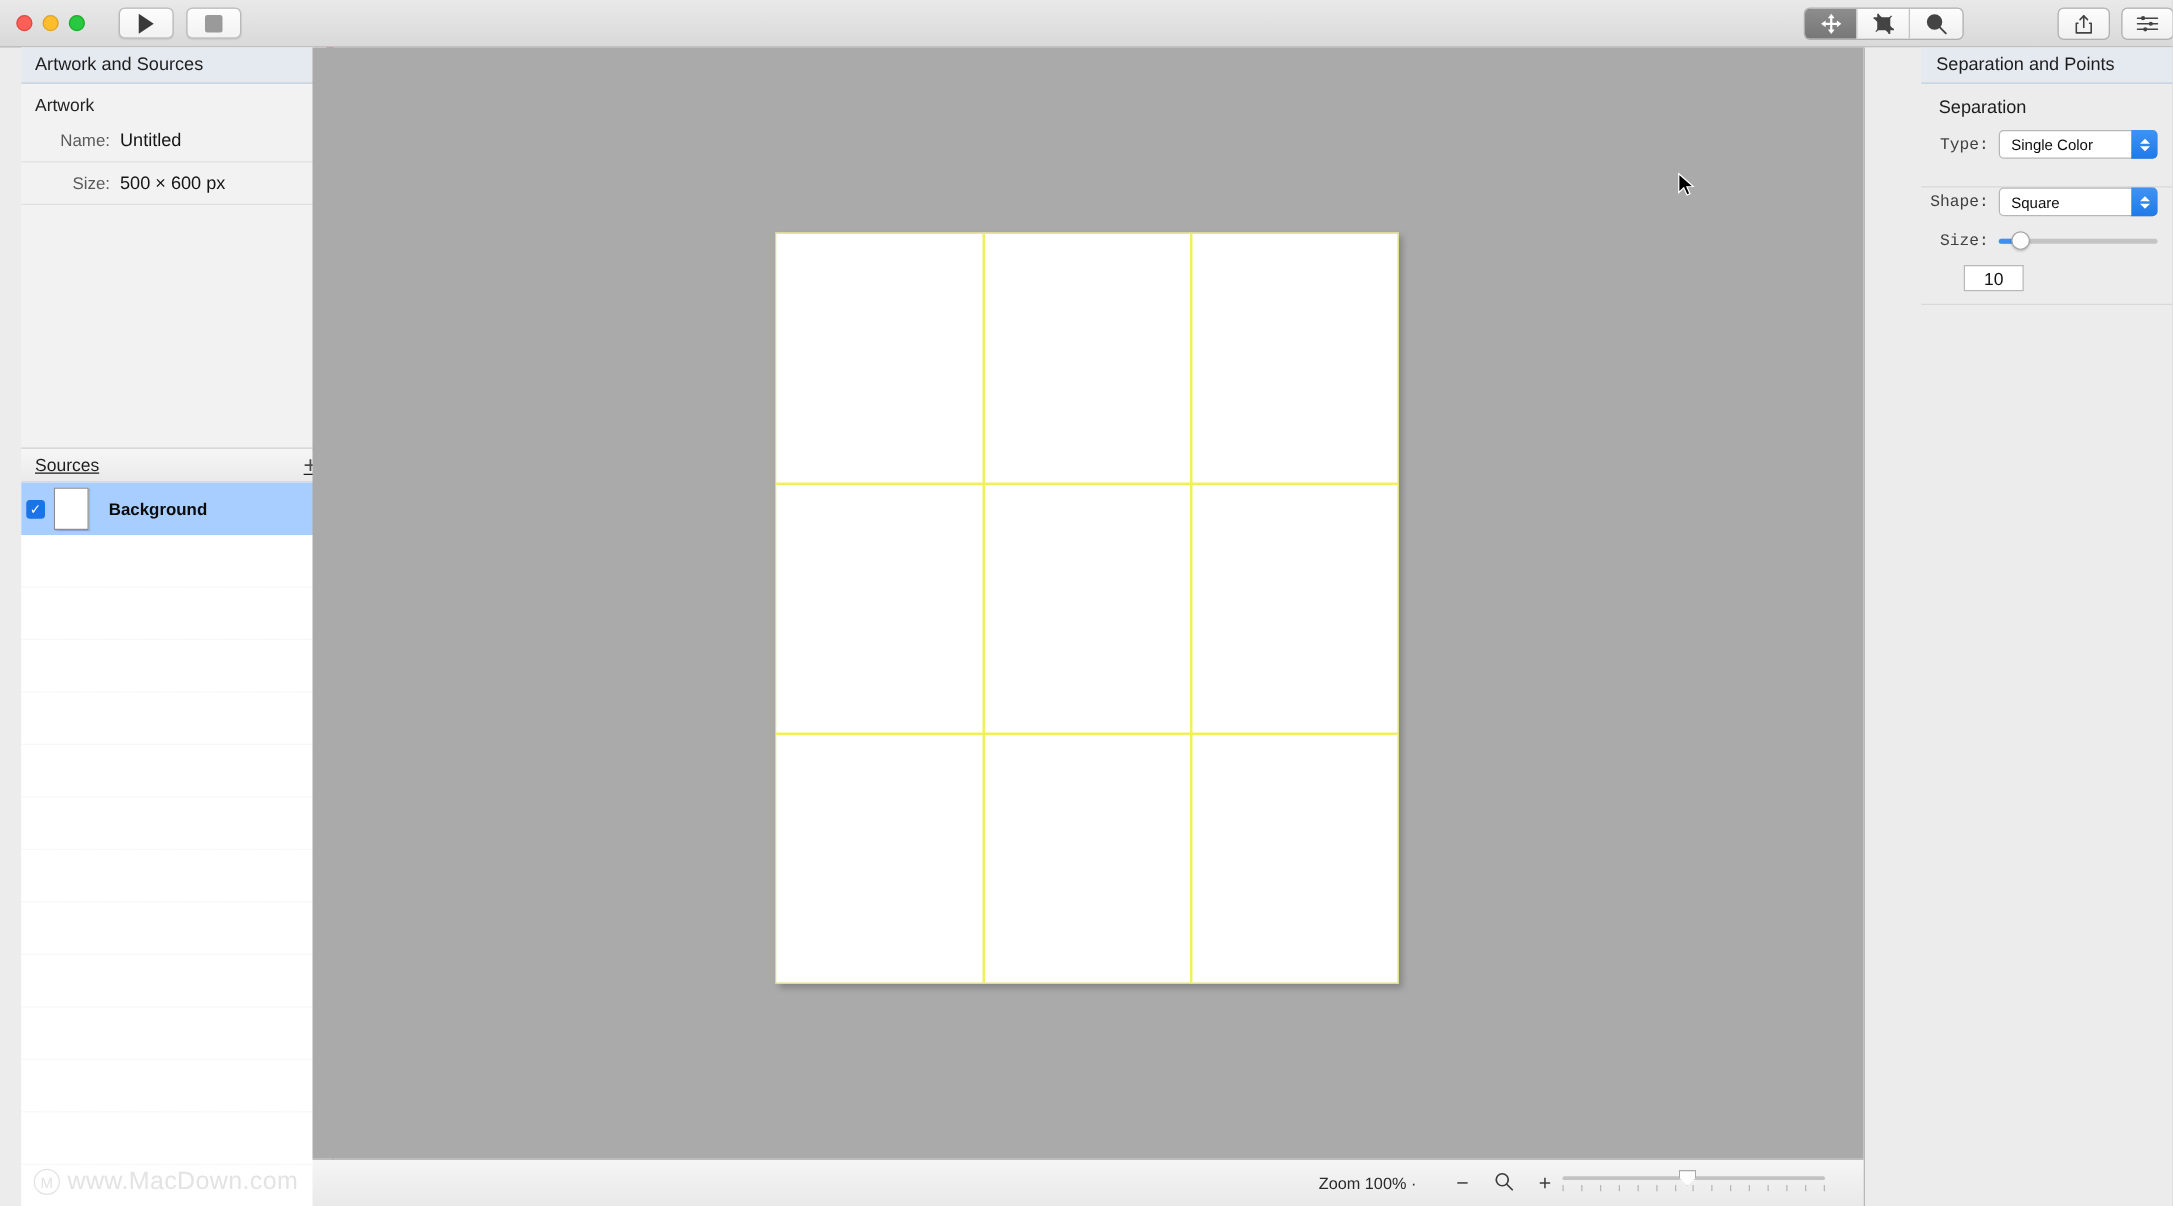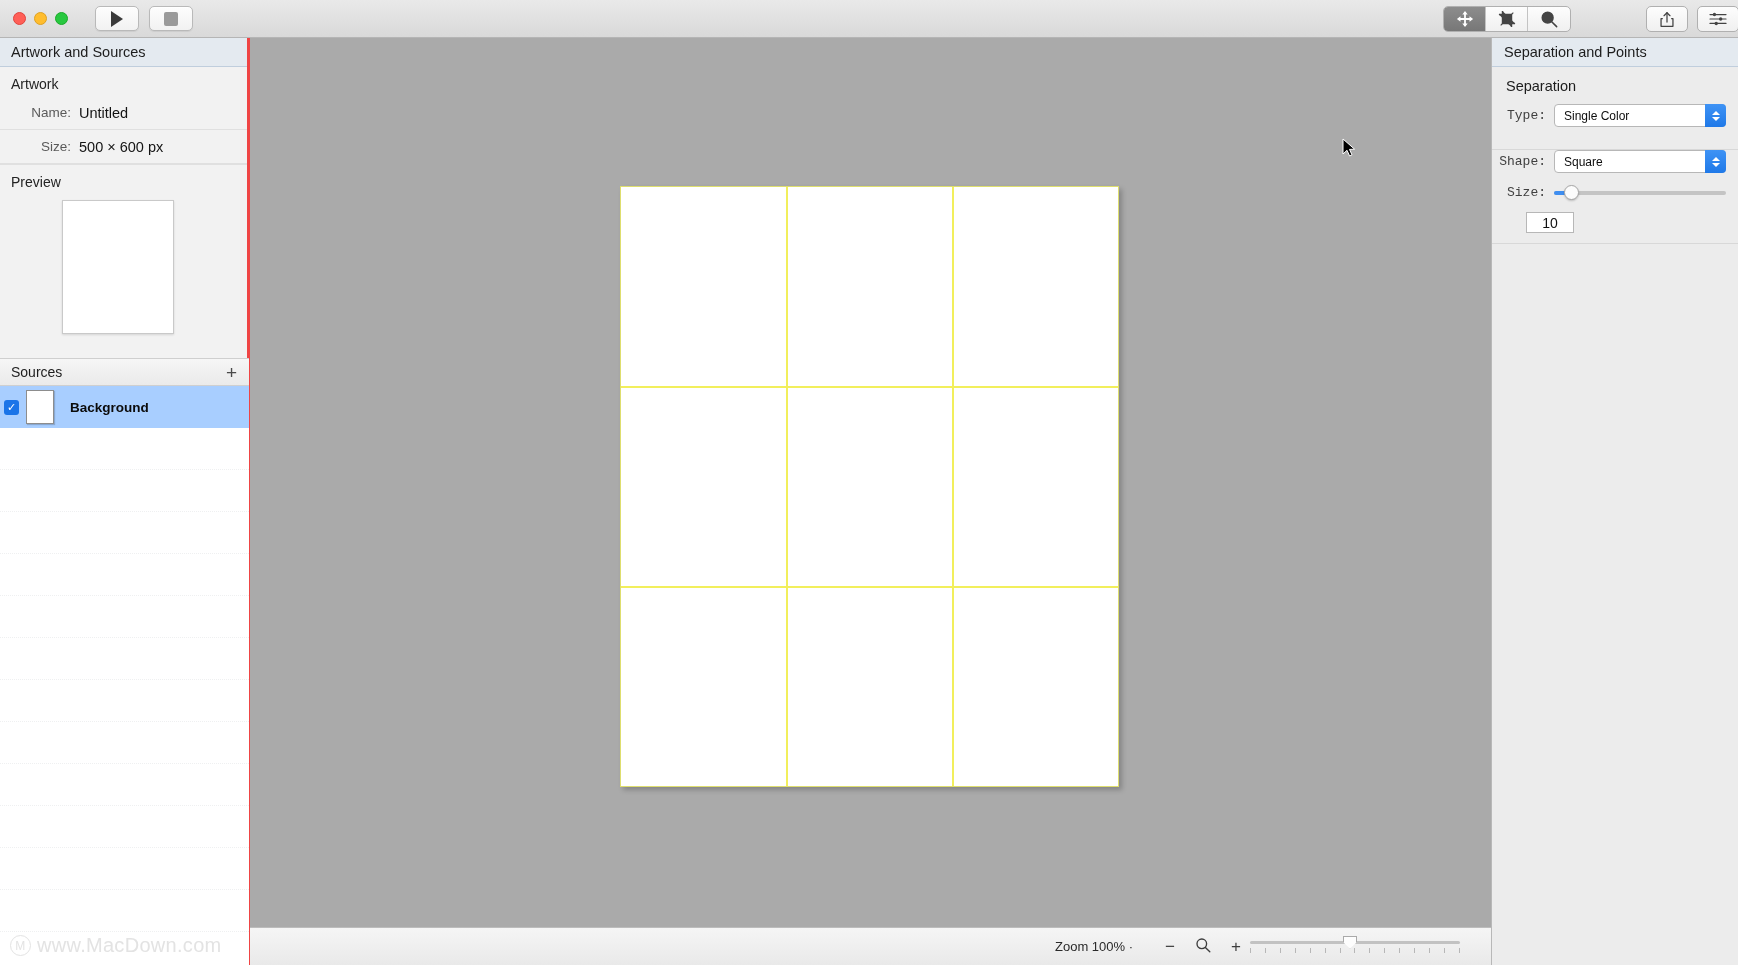--- a/index.html
+++ b/index.html
@@ -56,22 +56,22 @@
 
   .right-btns { position: absolute; left: 1646px; top: 6px; display: flex; gap: 9px; }
   .rb {
     width: 42px; height: 26px; border: 1px solid #b0b0b0; border-radius: 5px;
     background: linear-gradient(to bottom,#fdfdfd,#f0f0f0);
     display: flex; align-items: center; justify-content: center;
   }
 
   
   .left-panel {
-    position: absolute; left: 0; top: 38px; width: 250px; height: 927px;
-    background: #f2f2f2; border-right: 3px solid #ef4444;
+    position: absolute; left: 17px; top: 38px; width: 250px; height: 927px;
+    background: #f2f2f2; border-right: 6px solid #ef4444;
   }
   .panel-head {
     height: 29px; display: flex; align-items: center; padding-left: 11px;
     background: #e4eaf0; border-bottom: 1px solid #c0cedd;
     font-size: 14.5px; color: #1d1d1d;
   }
   .sect-label {
     padding: 9px 0 4px 11px; font-size: 14px; color: #232323;
   }
   .field-row {
@@ -92,21 +92,21 @@
     border: 1px solid #c9c9c9; margin: 6px 0 0 62px;
     box-shadow: 0 1px 2px rgba(0,0,0,.12);
   }
 
   .sources-head {
     position: absolute; top: 320px; left: 0; width: 249px; height: 28px;
     display: flex; align-items: center; justify-content: space-between;
     padding: 0 12px 0 11px;
     background: linear-gradient(to bottom,#f6f6f6,#eaeaea);
     border-top: 1px solid #cfcfcf; border-bottom: 1px solid #cfcfcf;
-    font-size: 14px; color: #1d1d1d;
+    font-size: 14px; color: #1d1d1d; text-decoration: underline;
   }
   .plus-btn { font-size: 19px; color: #4a4a4a; line-height: 1; cursor: default; }
 
   .src-list { position: absolute; top: 348px; left: 0; width: 249px; bottom: 0; background: #fff; }
   .src-row {
     height: 42px; display: flex; align-items: center; padding-left: 4px;
     background: #a8ceff;
   }
   .src-check {
     width: 15px; height: 15px; border-radius: 3px; background: #1a74e8;
@@ -169,21 +169,21 @@
     position: absolute; left: 93px; top: -5px; width: 14px; height: 13px;
     background: #fdfdfd; border: 1px solid #a9a9a9;
     clip-path: polygon(0 0,100% 0,100% 50%,50% 100%,0 50%);
   }
   .zs-ticks { display: flex; justify-content: space-between; margin-top: 4px; }
   .tick { width: 1px; height: 5px; background: #b7b7b7; }
 
   
   .right-panel {
     position: absolute; left: 1491px; top: 38px; width: 247px; height: 927px;
-    background: #ececec; border-left: 1px solid #b8b8b8;
+    background: #ececec; border-left: 1px solid #b8b8b8; padding-left: 45px;
   }
   .rp-section { padding: 0 0 10px 0; border-bottom: 1px solid #d8d8d8; }
   .rp-title { padding: 11px 0 10px 14px; font-size: 14.5px; color: #1c1c1c; }
   .rp-row { display: flex; align-items: center; padding: 0 12px 0 0; margin-bottom: 12px; }
   .rp-lab {
     width: 62px; text-align: right; padding-right: 8px;
     font-size: 13px; color: #404040; font-family: Liberation Mono, monospace;
   }
   .popup {
     flex: 1; height: 23px; position: relative;
@@ -291,24 +291,20 @@
     <div class="field-row">
       <div class="field-lab">Name:</div>
       <div class="field-val">Untitled</div>
     </div>
 
     <div class="field-row">
       <div class="field-lab">Size:</div>
       <div class="field-val">500 × 600 px</div>
     </div>
 
-    <div class="preview-wrap">
-      <div class="sect-label">Preview</div>
-      <div class="preview-box"></div>
-    </div>
 
     <div class="sources-head">
       <span>Sources</span>
       <span class="plus-btn">+</span>
     </div>
 
     <div class="src-list">
       <div class="src-row">
         <div class="src-check">✓</div>
         <div class="src-thumb"></div>

